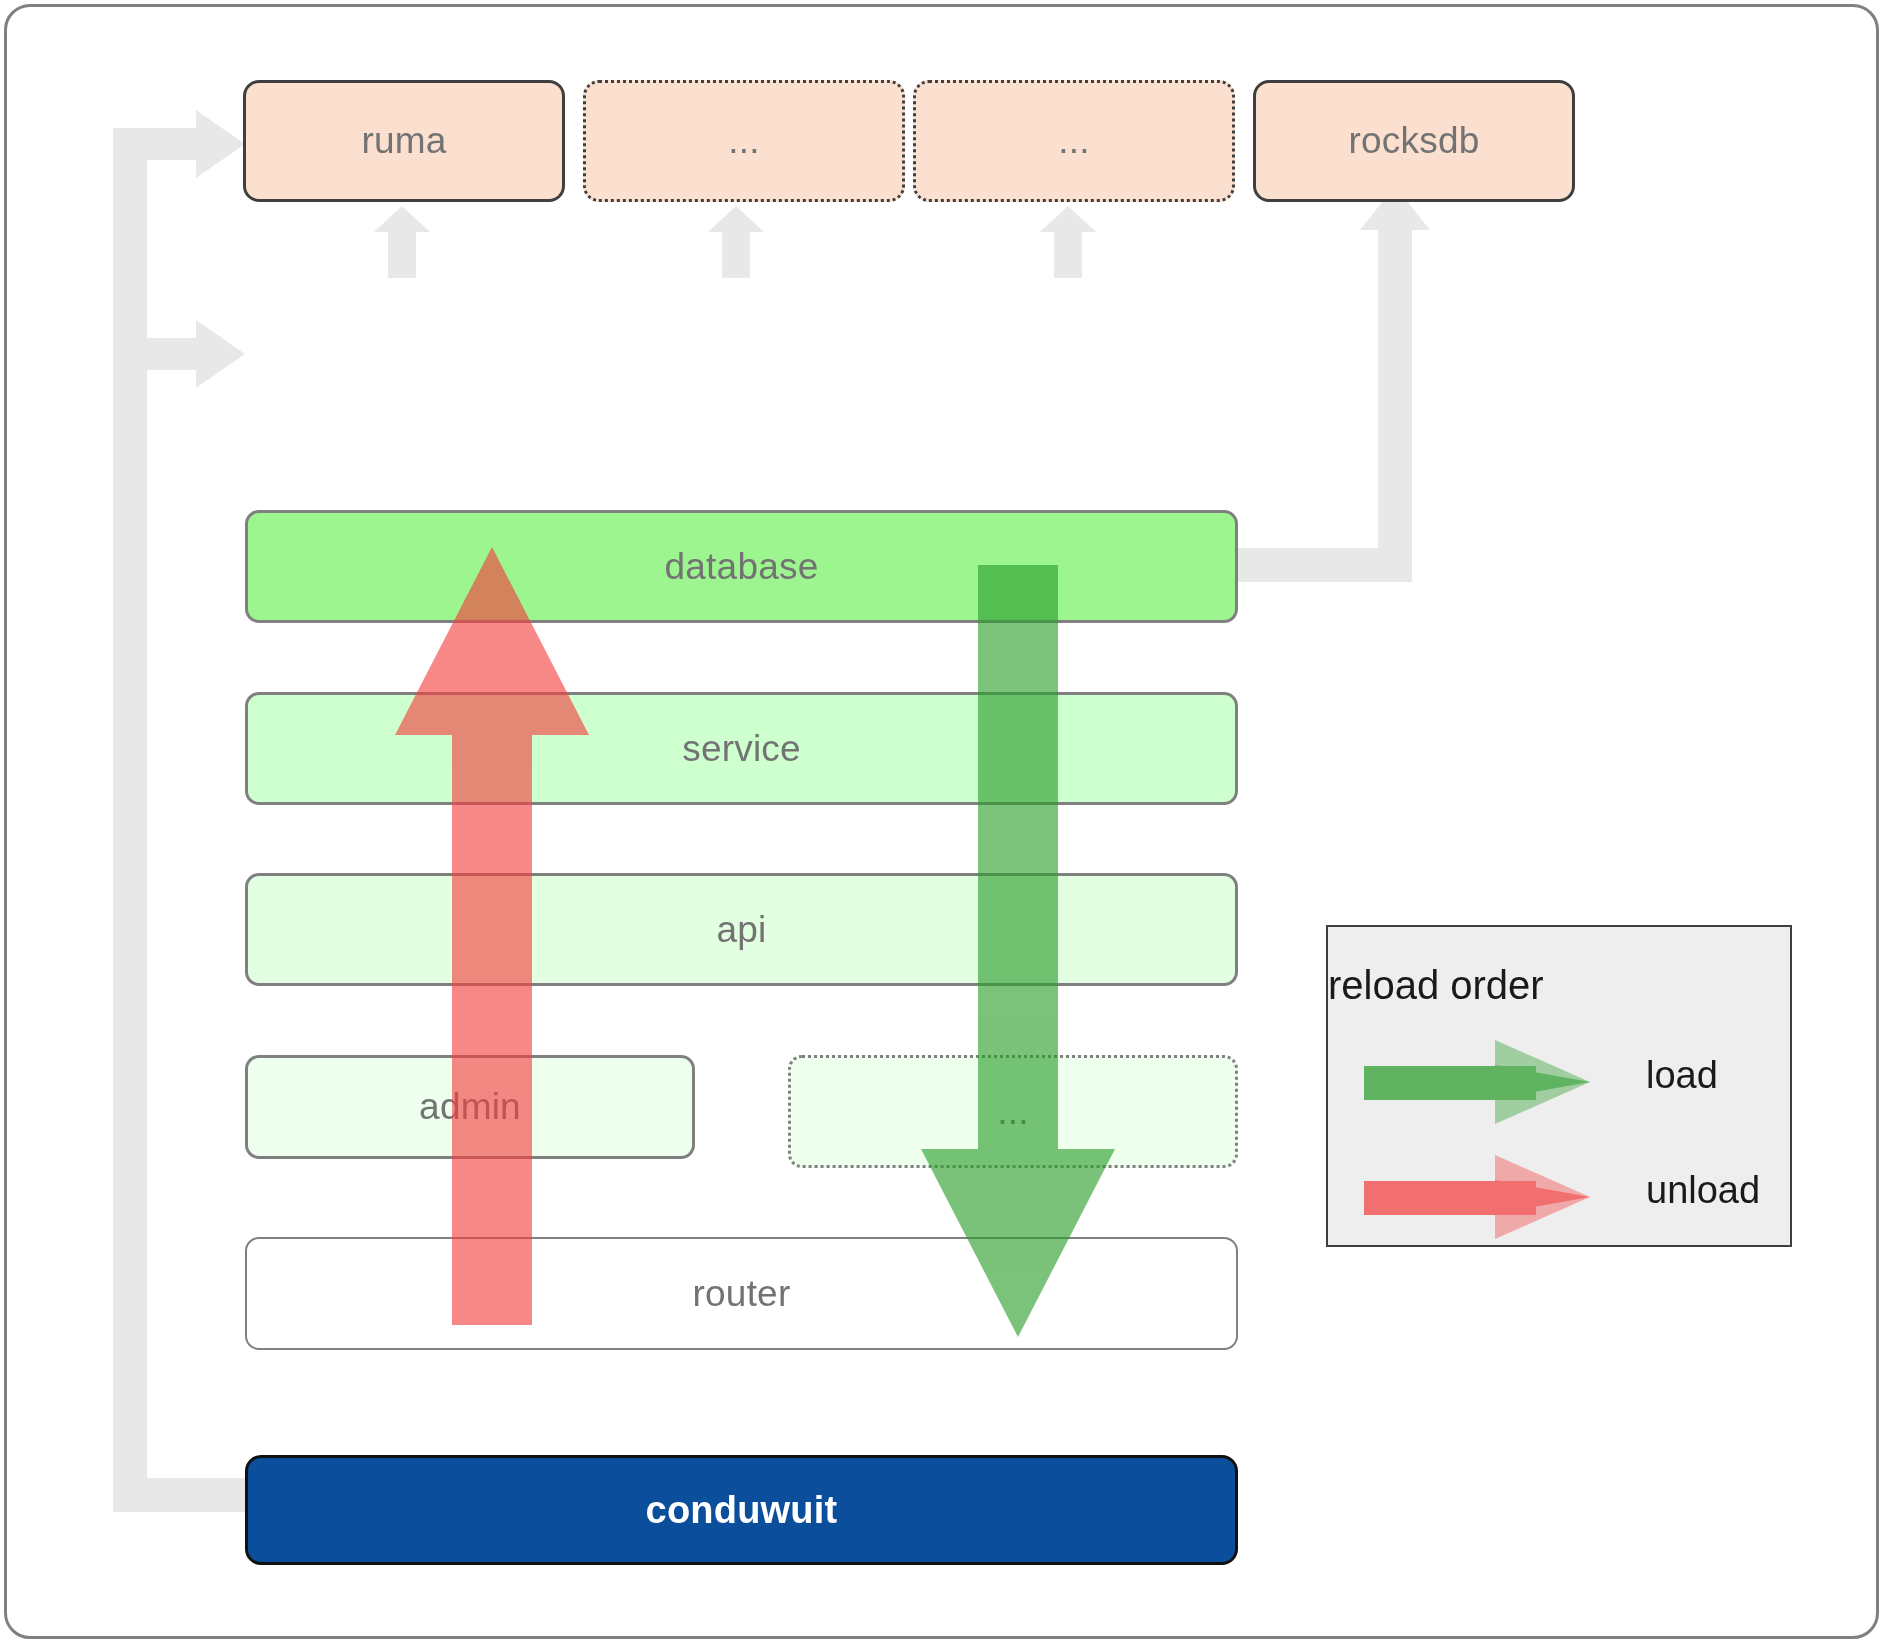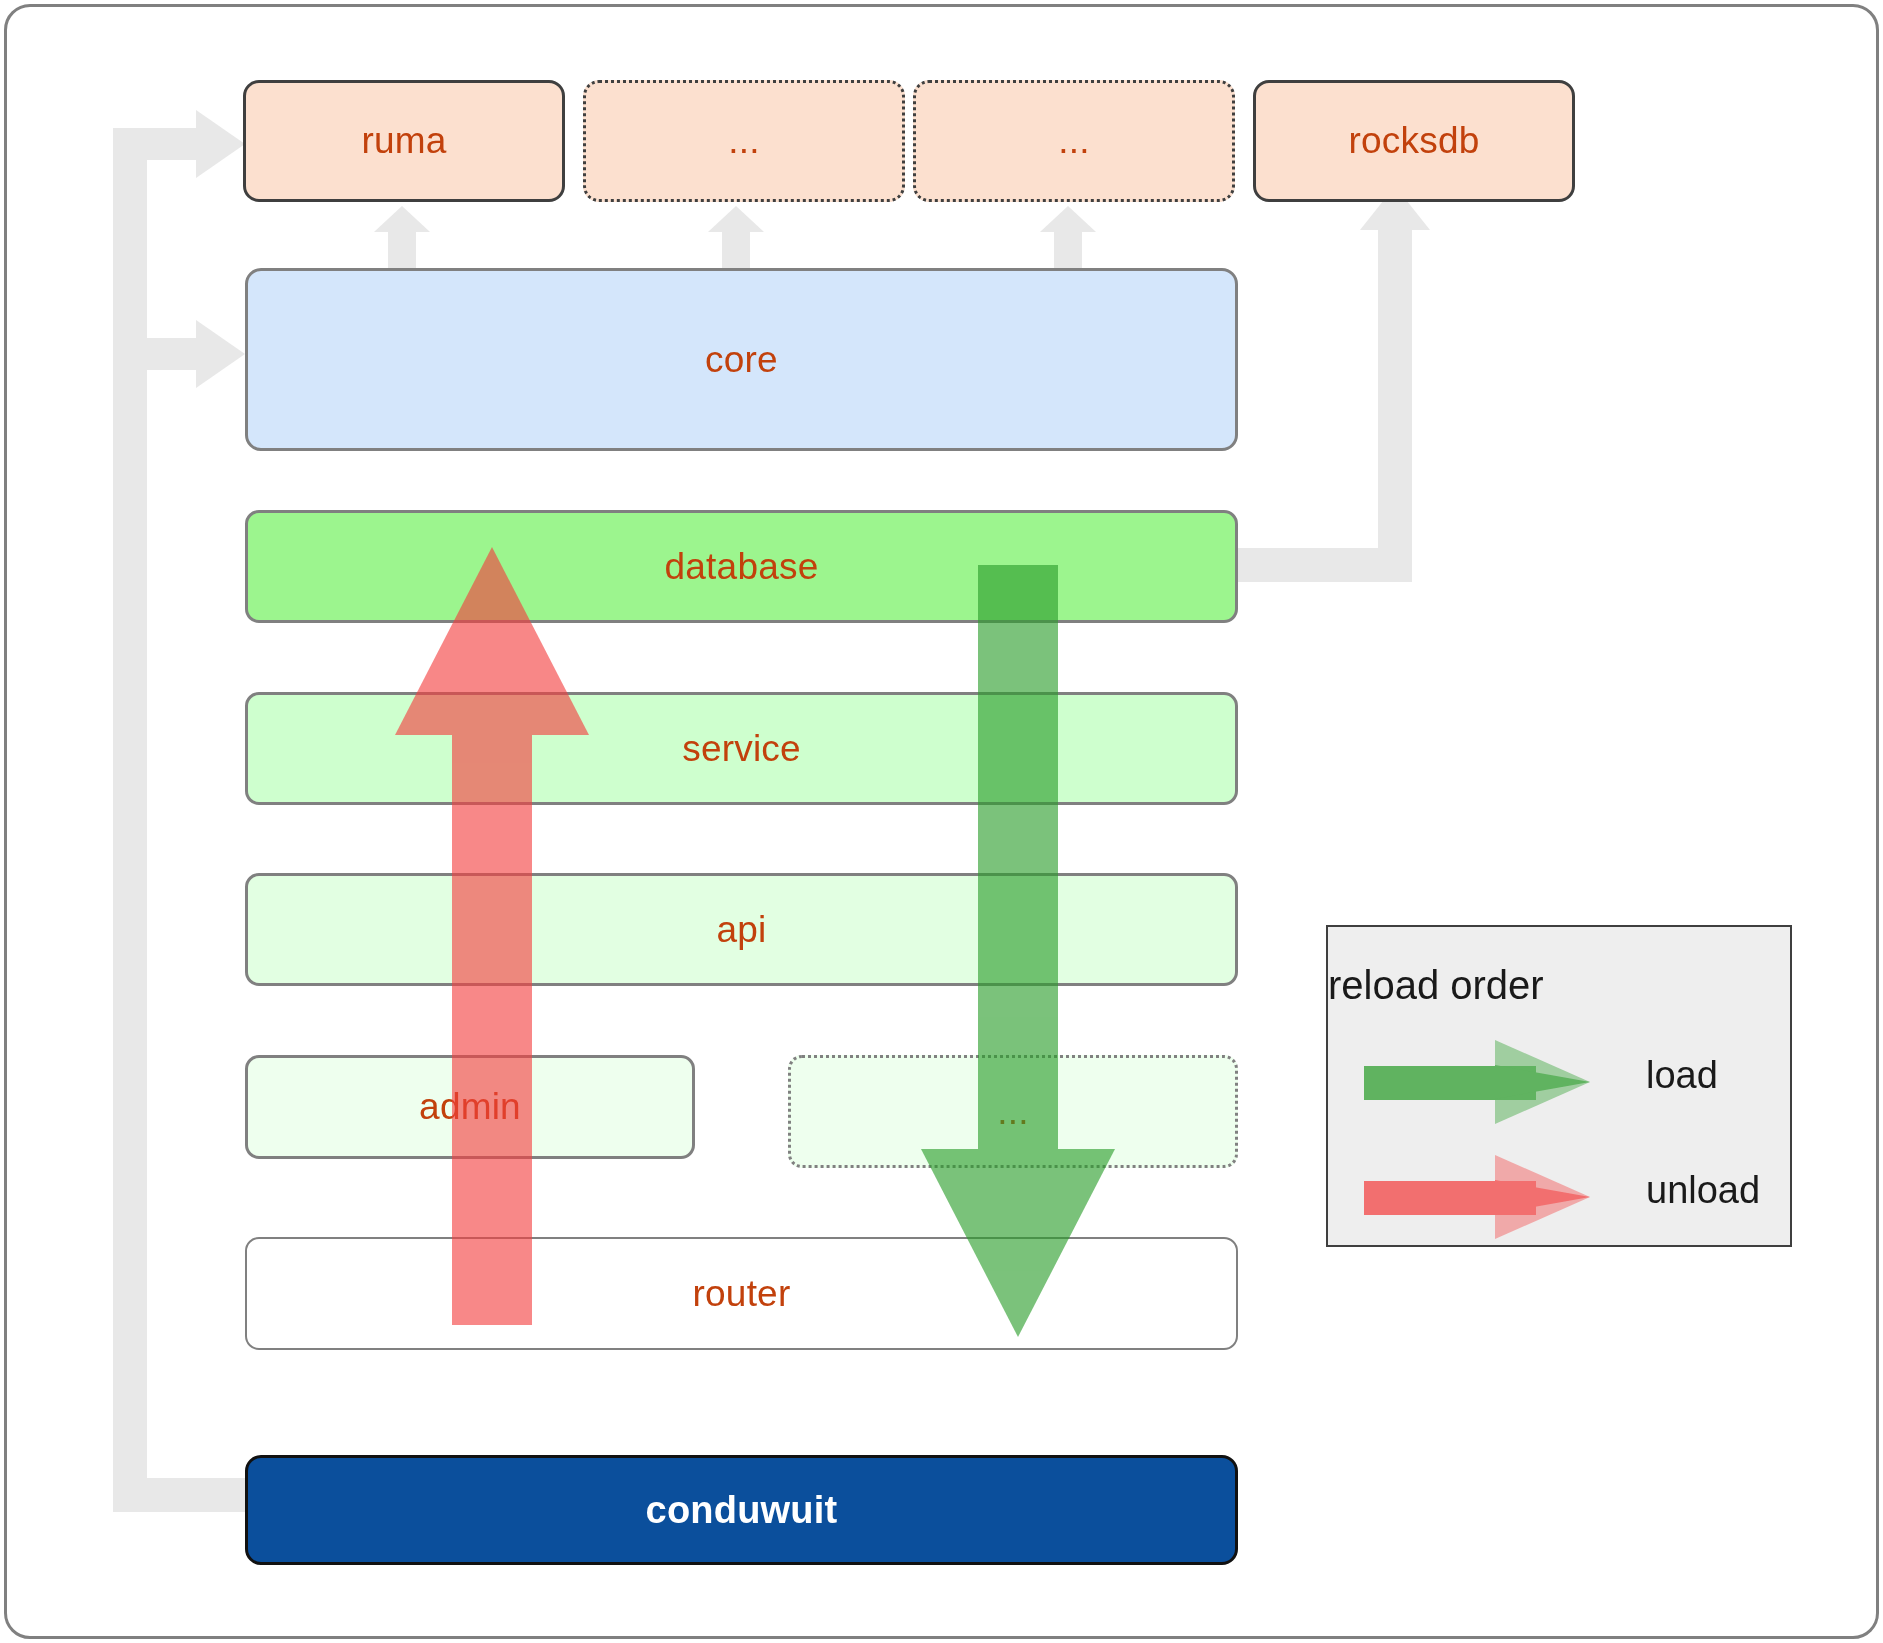--- a/index.html
+++ b/index.html
@@ -32,21 +32,21 @@
 
   
   .box {
     position: absolute;
     box-sizing: border-box;
     display: flex;
     align-items: center;
     justify-content: center;
     border-radius: 14px;
     font-size: 37px;
-    color: #c2410c;
+    color: #737373;
     letter-spacing: 0.2px;
   }
   .box-dep {
     background: #fce0cf;
     border: 3px solid #3f3f3f;
     border-radius: 16px;
   }
   .box-dep-dotted {
     background: #fce0cf;
     border: 3px dotted #3f3f3f;
@@ -178,23 +178,20 @@
   </div>
 
   <div class="box box-dep-dotted" style="left:913px; top:80px; width:322px; height:122px;">
     <span>...</span>
   </div>
 
   <div class="box box-dep" style="left:1253px; top:80px; width:322px; height:122px;">
     <span>rocksdb</span>
   </div>
 
-  <div class="box box-core" style="left:245px; top:268px; width:993px; height:183px;">
-    <span>core</span>
-  </div>
 
   <div class="box box-l1" style="left:245px; top:510px; width:993px; height:113px;">
     <span>database</span>
   </div>
 
   <div class="box box-l2" style="left:245px; top:692px; width:993px; height:113px;">
     <span>service</span>
   </div>
 
   <div class="box box-l3" style="left:245px; top:873px; width:993px; height:113px;">

